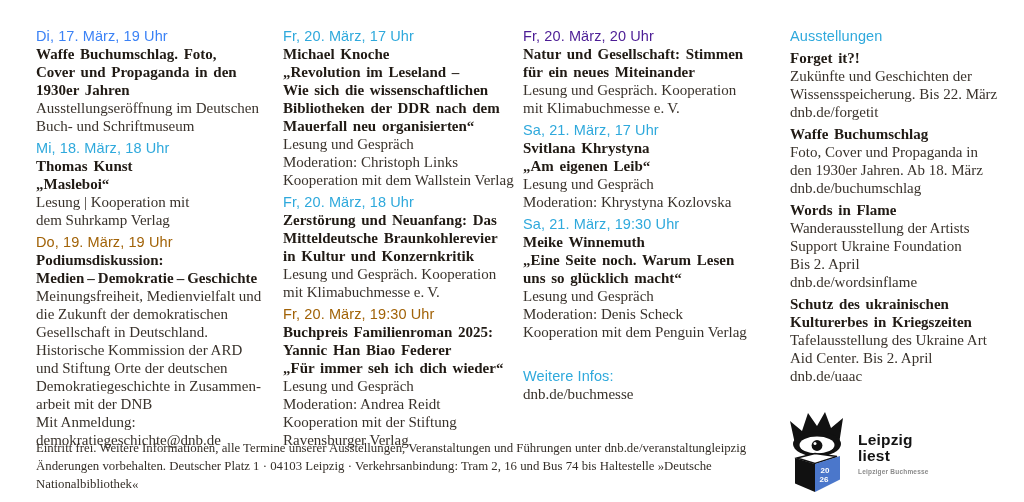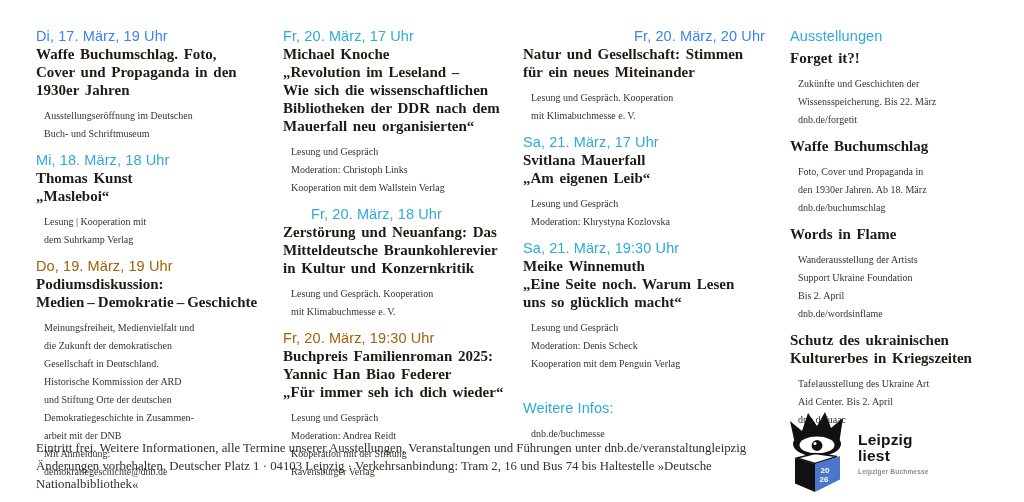--- a/index.html
+++ b/index.html
@@ -11,21 +11,21 @@
   .col-0{left:36px;width:240px;}
   .col-1{left:283px;width:236px;}
   .col-2{left:523px;width:242px;}
   .col-3{left:790px;width:212px;}
   .event{margin:0 0 4px 0;}
   .event.gap-before{margin-top:26px;}
   .kicker{font-family:"Liberation Sans", sans-serif;font-size:14.5px;line-height:18px;
           color:#2fa9dc;letter-spacing:0.1px;}
   .title{margin:0;font-size:15px;font-weight:bold;line-height:18px;color:#201a14;
          white-space:pre-line;word-spacing:0.13em;}
-  .body{margin:8px;font-size:10px;line-height:18px;color:#39322b;white-space:pre-line;}
+  .body{margin:0;font-size:15px;line-height:18px;color:#39322b;white-space:pre-line;}
   .footer{position:absolute;left:36px;top:439px;width:755px;font-size:12.8px;
           line-height:18px;color:#342e27;}
   .footer p{margin:0;}
   .logo{position:absolute;left:788px;top:411px;display:flex;}
   .logo-icon{width:60px;height:84px;display:block;}
   .logo-text{margin-left:10px;margin-top:21px;font-family:"Liberation Sans", sans-serif;}
   .logo-title{font-size:15.5px;font-weight:bold;color:#141414;line-height:16px;letter-spacing:0.2px;}
   .logo-sub{font-size:6.5px;font-weight:bold;color:#8b8b8b;margin-top:4px;letter-spacing:0.2px;}
 </style>
 </head>
@@ -71,49 +71,49 @@
           <h3 class="title">Michael Knoche
 „Revolution im Leseland –
 Wie sich die wissenschaftlichen
 Bibliotheken der DDR nach dem
 Mauerfall neu organisierten“</h3>
           <p class="body">Lesung und Gespräch
 Moderation: Christoph Links
 Kooperation mit dem Wallstein Verlag</p>
         </section>
         <section class="event">
-          <div class="kicker" style="color: rgb(47, 169, 220); margin-left: 28px;">Fr, 20. März, 18 Uhr</div>
+          <div class="kicker" style="color: rgb(47, 169, 220);">Fr, 20. März, 18 Uhr</div>
           <h3 class="title">Zerstörung und Neuanfang: Das
 Mitteldeutsche Braunkohlerevier
 in Kultur und Konzernkritik</h3>
           <p class="body">Lesung und Gespräch. Kooperation
 mit Klimabuchmesse e. V.</p>
         </section>
         <section class="event">
           <div class="kicker" style="color: #a16207;">Fr, 20. März, 19:30 Uhr</div>
           <h3 class="title">Buchpreis Familienroman 2025:
 Yannic Han Biao Federer
 „Für immer seh ich dich wieder“</h3>
           <p class="body">Lesung und Gespräch
 Moderation: Andrea Reidt
 Kooperation mit der Stiftung
 Ravensburger Verlag</p>
         </section>
       </div>
       <div class="col col-2">
         <section class="event">
-          <div class="kicker" style="color: #3b82f6; text-align: right;">Fr, 20. März, 20 Uhr</div>
+          <div class="kicker" style="color: #4c1d95;">Fr, 20. März, 20 Uhr</div>
           <h3 class="title">Natur und Gesellschaft: Stimmen
 für ein neues Miteinander</h3>
           <p class="body">Lesung und Gespräch. Kooperation
 mit Klimabuchmesse e. V.</p>
         </section>
         <section class="event">
           <div class="kicker" style="color: rgb(47, 169, 220);">Sa, 21. März, 17 Uhr</div>
-          <h3 class="title">Svitlana Mauerfall
+          <h3 class="title">Svitlana Khrystyna
 „Am eigenen Leib“</h3>
           <p class="body">Lesung und Gespräch
 Moderation: Khrystyna Kozlovska</p>
         </section>
         <section class="event">
           <div class="kicker" style="color: rgb(47, 169, 220);">Sa, 21. März, 19:30 Uhr</div>
           <h3 class="title">Meike Winnemuth
 „Eine Seite noch. Warum Lesen
 uns so glücklich macht“</h3>
           <p class="body">Lesung und Gespräch

